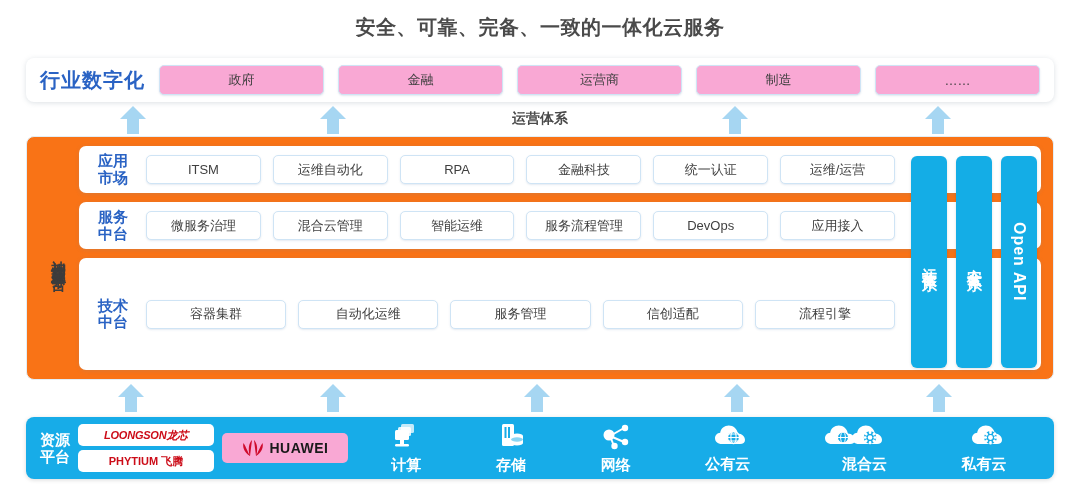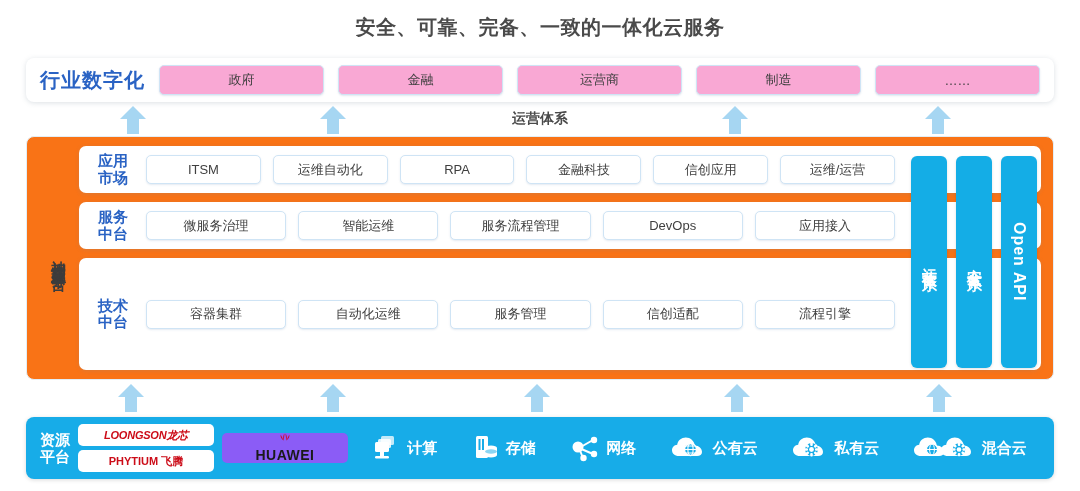--- a/index.html
+++ b/index.html
@@ -131,29 +131,28 @@
   .res-label span { display: block; }
   .vendor-stack { display: flex; flex-direction: column; gap: 4px; margin-right: 8px; }
   .vendor-chip {
     background: #fff; border-radius: 5px; height: 22px; width: 136px;
     display: flex; align-items: center; justify-content: center;
     font-size: 11px; font-weight: bold; font-style: italic;
     color: #cc0c18; letter-spacing: -.2px; white-space: nowrap;
   }
   .vendor-chip.plain { font-style: normal; letter-spacing: 0px; }
   .vendor-chip-huawei {
-    background: #8b5cf6; border-radius: 5px; height: 30px; width: 126px;
+    background: #f9a8d4; border-radius: 5px; height: 30px; width: 126px;
     display: flex; align-items: center; justify-content: center; gap: 6px;
     margin-right: 6px;
-    flex-direction: column;
   }
   .huawei-text { font-size: 14px; font-weight: bold; color: #1a1a1a; letter-spacing: .5px; }
 
   .res-items { flex: 1; display: flex; align-items: center; justify-content: space-around; }
-  .res-item { display: flex; align-items: center; gap: 6px; }
+  .res-item { display: flex; align-items: flex-end; gap: 6px; flex-direction: column; }
   .res-item .txt { color: #fff; font-size: 15px; font-weight: bold; white-space: nowrap; }
   .res-icon { display: block; }
 </style>
 </head>
 <body>
 
 <div id="root">
 
   <div class="page-title">安全、可靠、完备、一致的一体化云服务</div>
 
@@ -197,35 +196,36 @@
         <div class="row-label">
           <span>应用</span>
           <span>市场</span>
         </div>
         <div class="cells-wrap">
           <div class="cells">
             <div class="cell">ITSM</div>
             <div class="cell">运维自动化</div>
             <div class="cell">RPA</div>
             <div class="cell">金融科技</div>
-            <div class="cell">信创应用</div>
+            <div class="cell">统一认证</div>
             <div class="cell">运维/运营</div>
           </div>
         </div>
         <div class="pillar-gap"></div>
       </div>
 
       <div class="core-row">
         <div class="row-label">
           <span>服务</span>
           <span>中台</span>
         </div>
         <div class="cells-wrap">
           <div class="cells">
             <div class="cell">微服务治理</div>
+            <div class="cell">混合云管理</div>
             <div class="cell">智能运维</div>
             <div class="cell">服务流程管理</div>
             <div class="cell">DevOps</div>
             <div class="cell">应用接入</div>
           </div>
         </div>
         <div class="pillar-gap"></div>
       </div>
 
       <div class="core-row" style="flex:1">
@@ -339,41 +339,20 @@
         <svg class="res-icon" width="36" height="26" viewBox="0 0 36 26">
           <path d="M8 21 C3.5 21 1 18.2 1 15.2 C1 12.4 3.2 10 6.2 9.8 C6.8 5.6 10.4 2.6 14.8 2.6 C19.4 2.6 23.2 6 23.8 10.4 C28 10.6 31 13.4 31 17 C31 19.6 29 21 26 21 Z" fill="#ffffff"></path>
           <circle cx="19.5" cy="14.5" r="6" fill="#17ace8"></circle>
           <circle cx="19.5" cy="14.5" r="6" fill="none" stroke="#ffffff" stroke-width="1.3"></circle>
           <ellipse cx="19.5" cy="14.5" rx="2.6" ry="6" fill="none" stroke="#ffffff" stroke-width="1.1"></ellipse>
           <line x1="13.5" y1="14.5" x2="25.5" y2="14.5" stroke="#ffffff" stroke-width="1.1"></line>
           <line x1="14.6" y1="11" x2="24.4" y2="11" stroke="#ffffff" stroke-width="1"></line>
           <line x1="14.6" y1="18" x2="24.4" y2="18" stroke="#ffffff" stroke-width="1"></line>
         </svg>
         <span class="txt">公有云</span>
-      </div>
-
-      <div class="res-item">
-        <svg class="res-icon" width="36" height="26" viewBox="0 0 36 26">
-          <path d="M8 21 C3.5 21 1 18.2 1 15.2 C1 12.4 3.2 10 6.2 9.8 C6.8 5.6 10.4 2.6 14.8 2.6 C19.4 2.6 23.2 6 23.8 10.4 C28 10.6 31 13.4 31 17 C31 19.6 29 21 26 21 Z" fill="#ffffff"></path>
-          <g fill="#17ace8">
-            <circle cx="19.5" cy="14.5" r="6.4"></circle>
-          </g>
-          <g fill="#ffffff">
-            <circle cx="19.5" cy="14.5" r="2.4"></circle>
-            <rect x="18.2" y="7.6" width="2.6" height="3.4" rx="1"></rect>
-            <rect x="18.2" y="18" width="2.6" height="3.4" rx="1"></rect>
-            <rect x="12.6" y="13.2" width="3.4" height="2.6" rx="1"></rect>
-            <rect x="23" y="13.2" width="3.4" height="2.6" rx="1"></rect>
-            <rect x="14.1" y="9.3" width="2.6" height="3.4" rx="1" transform="rotate(-45 15.4 11)"></rect>
-            <rect x="22.3" y="16.5" width="2.6" height="3.4" rx="1" transform="rotate(-45 23.6 18.2)"></rect>
-            <rect x="22.3" y="9.3" width="2.6" height="3.4" rx="1" transform="rotate(45 23.6 11)"></rect>
-            <rect x="14.1" y="16.5" width="2.6" height="3.4" rx="1" transform="rotate(45 15.4 18.2)"></rect>
-          </g>
-        </svg>
-        <span class="txt">私有云</span>
       </div>
 
       <div class="res-item">
         <svg class="res-icon" width="62" height="26" viewBox="0 0 62 26">
           <path d="M7 21 C2.5 21 0 18.2 0 15.2 C0 12.4 2.2 10 5.2 9.8 C5.8 5.6 9.4 2.6 13.8 2.6 C18.4 2.6 22.2 6 22.8 10.4 C27 10.6 30 13.4 30 17 C30 19.6 28 21 25 21 Z" fill="#ffffff"></path>
           <circle cx="18" cy="14.5" r="5.6" fill="#17ace8"></circle>
           <circle cx="18" cy="14.5" r="5.6" fill="none" stroke="#ffffff" stroke-width="1.2"></circle>
           <ellipse cx="18" cy="14.5" rx="2.4" ry="5.6" fill="none" stroke="#ffffff" stroke-width="1"></ellipse>
           <line x1="12.4" y1="14.5" x2="23.6" y2="14.5" stroke="#ffffff" stroke-width="1"></line>
           <path d="M34 21 C29.5 21 27 18.2 27 15.2 C27 12.4 29.2 10 32.2 9.8 C32.8 5.6 36.4 2.6 40.8 2.6 C45.4 2.6 49.2 6 49.8 10.4 C54 10.6 57 13.4 57 17 C57 19.6 55 21 52 21 Z" fill="#ffffff"></path>
@@ -386,16 +365,37 @@
             <rect x="48.4" y="13.3" width="3.2" height="2.5" rx="1"></rect>
             <rect x="39.8" y="9.4" width="2.5" height="3.2" rx="1" transform="rotate(-45 41 11)"></rect>
             <rect x="47.7" y="16.4" width="2.5" height="3.2" rx="1" transform="rotate(-45 49 18)"></rect>
             <rect x="47.7" y="9.4" width="2.5" height="3.2" rx="1" transform="rotate(45 49 11)"></rect>
             <rect x="39.8" y="16.4" width="2.5" height="3.2" rx="1" transform="rotate(45 41 18)"></rect>
           </g>
         </svg>
         <span class="txt">混合云</span>
       </div>
 
+      <div class="res-item">
+        <svg class="res-icon" width="36" height="26" viewBox="0 0 36 26">
+          <path d="M8 21 C3.5 21 1 18.2 1 15.2 C1 12.4 3.2 10 6.2 9.8 C6.8 5.6 10.4 2.6 14.8 2.6 C19.4 2.6 23.2 6 23.8 10.4 C28 10.6 31 13.4 31 17 C31 19.6 29 21 26 21 Z" fill="#ffffff"></path>
+          <g fill="#17ace8">
+            <circle cx="19.5" cy="14.5" r="6.4"></circle>
+          </g>
+          <g fill="#ffffff">
+            <circle cx="19.5" cy="14.5" r="2.4"></circle>
+            <rect x="18.2" y="7.6" width="2.6" height="3.4" rx="1"></rect>
+            <rect x="18.2" y="18" width="2.6" height="3.4" rx="1"></rect>
+            <rect x="12.6" y="13.2" width="3.4" height="2.6" rx="1"></rect>
+            <rect x="23" y="13.2" width="3.4" height="2.6" rx="1"></rect>
+            <rect x="14.1" y="9.3" width="2.6" height="3.4" rx="1" transform="rotate(-45 15.4 11)"></rect>
+            <rect x="22.3" y="16.5" width="2.6" height="3.4" rx="1" transform="rotate(-45 23.6 18.2)"></rect>
+            <rect x="22.3" y="9.3" width="2.6" height="3.4" rx="1" transform="rotate(45 23.6 11)"></rect>
+            <rect x="14.1" y="16.5" width="2.6" height="3.4" rx="1" transform="rotate(45 15.4 18.2)"></rect>
+          </g>
+        </svg>
+        <span class="txt">私有云</span>
+      </div>
+
     </div>
   </div>
 
 </div>
 
 </body></html>

